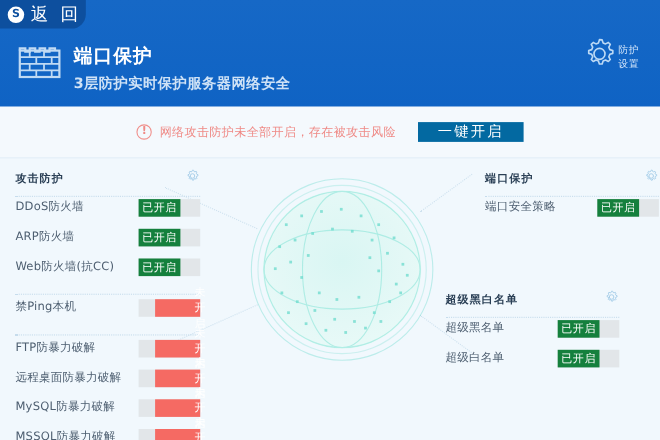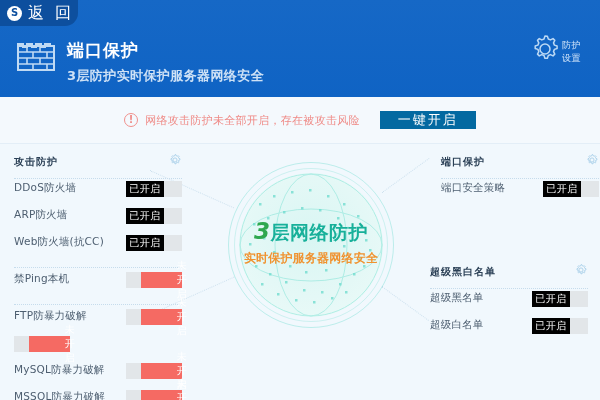--- a/index.html
+++ b/index.html
@@ -85,21 +85,21 @@
   .globe-dots { position: absolute; left: 11px; top: 11px; width: 144px; height: 144px; border-radius:50%; overflow:hidden; }
   .center-caption { position: absolute; left: 0; top: 56px; width: 166px; text-align: center; }
   .cap-line1 { font-size: 19px; font-weight: bold; color: #18b09a; letter-spacing: .5px; white-space: nowrap; }
   .cap-line1 .num { color: #2fa84f; font-size: 23px; font-style: italic; }
   .cap-line2 { font-size: 12px; font-weight: bold; color: #f0922f; margin-top: 4px; letter-spacing: .2px; white-space: nowrap; }
 
   
   .panel { position: absolute; }
   .panel-left { left: 14px; top: 8px; width: 168px; }
   .panel-right { left: 441px; top: 8px; width: 158px; }
-  .panel-right2 { left: 430px; top: 118px; width: 158px; }
+  .panel-right2 { left: 405px; top: 118px; width: 158px; }
 
   .panel-head {
     display: flex; align-items: center; justify-content: space-between;
     padding-bottom: 7px; border-bottom: 1px dotted #c6dcec;
   }
   .panel-title { font-size: 10px; font-weight: bold; color: #2a3f55; letter-spacing: 1px; }
 
   .row {
     display: flex; align-items: flex-start; justify-content: space-between;
     height: 25px; margin-top: 2px;
@@ -107,21 +107,21 @@
   .row-label { font-size: 10.5px; color: #4d5e70; letter-spacing: .2px; }
   .group-sep { border-top: 1px dotted #c6dcec; margin: 7px 0 4px 0; }
 
   
   .toggle { position: relative; width: 56px; height: 16px; background: #e2e6e9; cursor: pointer; flex: none; }
   .toggle .knob {
     position: absolute; top: 0; width: 38px; height: 16px;
     display: flex; align-items: center; justify-content: center;
     font-size: 10px; color: #ffffff; letter-spacing: .5px;
   }
-  .toggle.on  .knob { left: 0;  background: #000000; }
+  .toggle.on  .knob { left: 0;  background: #15803d; }
   .toggle.off .knob { right: 0; background: #f56a63; padding-left: 41px; }
 
   
   .connector { position: absolute; border-top: 1px dotted #cfe2ef; transform-origin: 0 0; }
 </style>
 </head>
 <body>
 
 <div id="app">
 
@@ -230,26 +230,20 @@
             <rect x="104" y="72" width="2.5" height="2.5"></rect>
               <rect x="96" y="60" width="2.5" height="2.5"></rect>
           </g>
           <g fill="none" stroke="#6fdfd0" stroke-width="1" opacity=".45">
             <ellipse cx="72" cy="72" rx="71" ry="71"></ellipse>
             <ellipse cx="72" cy="72" rx="36" ry="71"></ellipse>
             <ellipse cx="72" cy="72" rx="71" ry="36"></ellipse>
           </g>
         </svg>
       </div>
-      <div class="center-caption">
-        <div class="cap-line1">
-          <span class="num">3</span><span>层网络防护</span>
-        </div>
-        <div class="cap-line2">实时保护服务器网络安全</div>
-      </div>
     </div>
 
     <div class="panel panel-left">
       <div class="panel-head">
         <span class="panel-title">攻击防护</span>
         <span>
           <svg width="14" height="14" viewBox="0 0 34 34">
             <path d="M17 4 l2.4 .3 .9 2.7 2.2 .9 2.5-1.3 1.8 1.8 -1.3 2.5 .9 2.2 2.7 .9 0 2.5 -2.7 .9 -.9 2.2 1.3 2.5 -1.8 1.8 -2.5-1.3 -2.2 .9 -.9 2.7 -2.5 0 -.9-2.7 -2.2-.9 -2.5 1.3 -1.8-1.8 1.3-2.5 -.9-2.2 -2.7-.9 0-2.5 2.7-.9 .9-2.2 -1.3-2.5 1.8-1.8 2.5 1.3 2.2-.9 .9-2.7 z" fill="none" stroke="#a9cfe9" stroke-width="2.2" stroke-linejoin="round"></path>
             <circle cx="17" cy="17" r="5" fill="none" stroke="#a9cfe9" stroke-width="2.2"></circle>
           </svg>
@@ -291,20 +285,21 @@
       <div class="group-sep"></div>
 
       <div>
         <div class="row">
           <span class="row-label">FTP防暴力破解</span>
           <span class="toggle off">
               <span class="knob">未开启</span>
             </span>
         </div>
         <div class="row">
+          <span class="row-label">远程桌面防暴力破解</span>
           <span class="toggle off">
               <span class="knob">未开启</span>
             </span>
         </div>
         <div class="row">
           <span class="row-label">MySQL防暴力破解</span>
           <span class="toggle off">
               <span class="knob">未开启</span>
             </span>
         </div>

